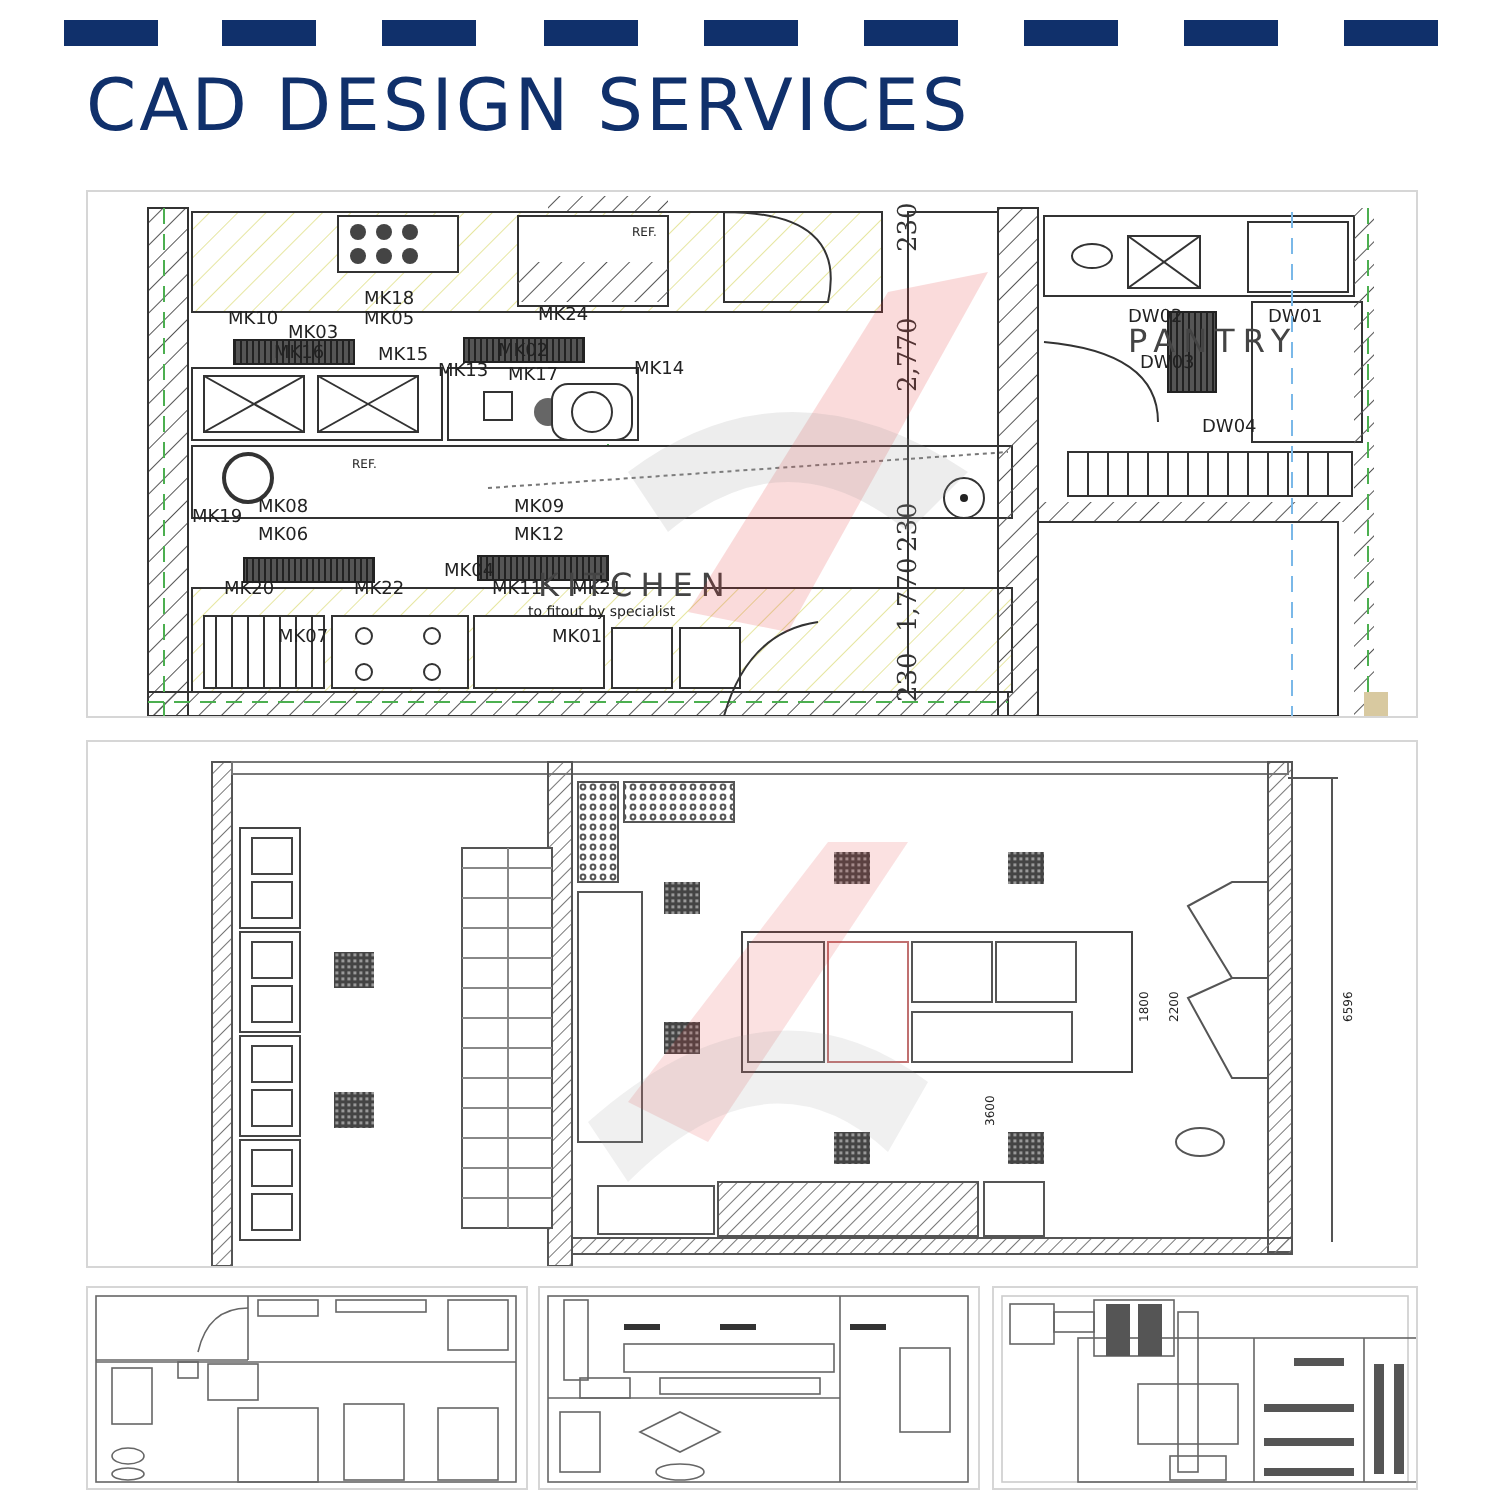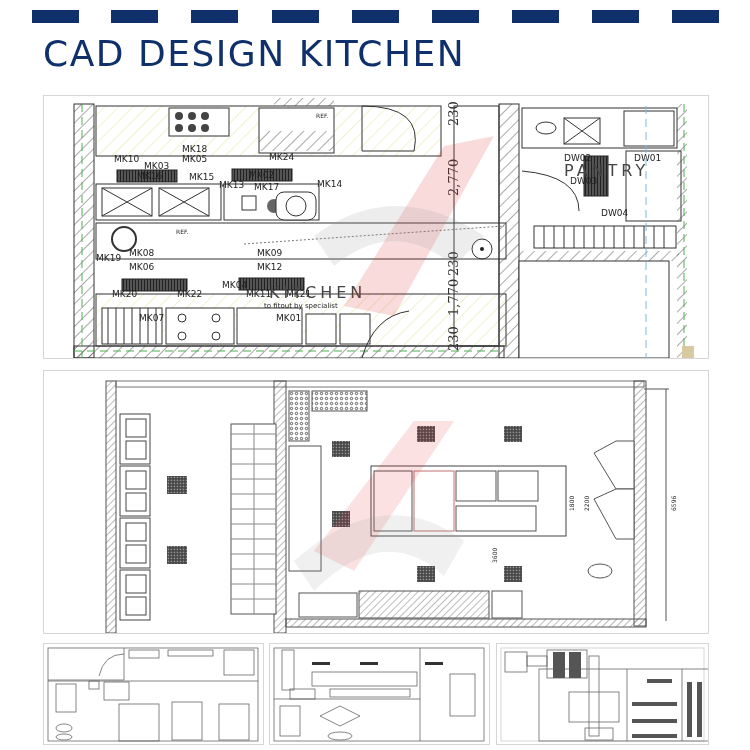--- a/index.html
+++ b/index.html
@@ -28,21 +28,21 @@
   <div class="dash" style="left:111px"></div>
   <div class="dash" style="left:191px"></div>
   <div class="dash" style="left:272px"></div>
   <div class="dash" style="left:352px"></div>
   <div class="dash" style="left:432px"></div>
   <div class="dash" style="left:512px"></div>
   <div class="dash" style="left:592px"></div>
   <div class="dash" style="left:672px"></div>
 </div>
 
-<div class="title">CAD DESIGN KITCHEN</div>
+<div class="title">CAD DESIGN SERVICES</div>
 
 <div class="panel p1">
   <svg width="664" height="262" viewBox="0 0 664 262">
     <defs>
       <pattern id="hatch" width="8" height="8" patternUnits="userSpaceOnUse" patternTransform="rotate(45)">
         <line x1="0" y1="0" x2="0" y2="8" stroke="#555" stroke-width="1"></line>
       </pattern>
       <pattern id="yhatch" width="10" height="10" patternUnits="userSpaceOnUse" patternTransform="rotate(45)">
         <line x1="0" y1="0" x2="0" y2="10" stroke="#e6e6a0" stroke-width="1"></line>
       </pattern>

